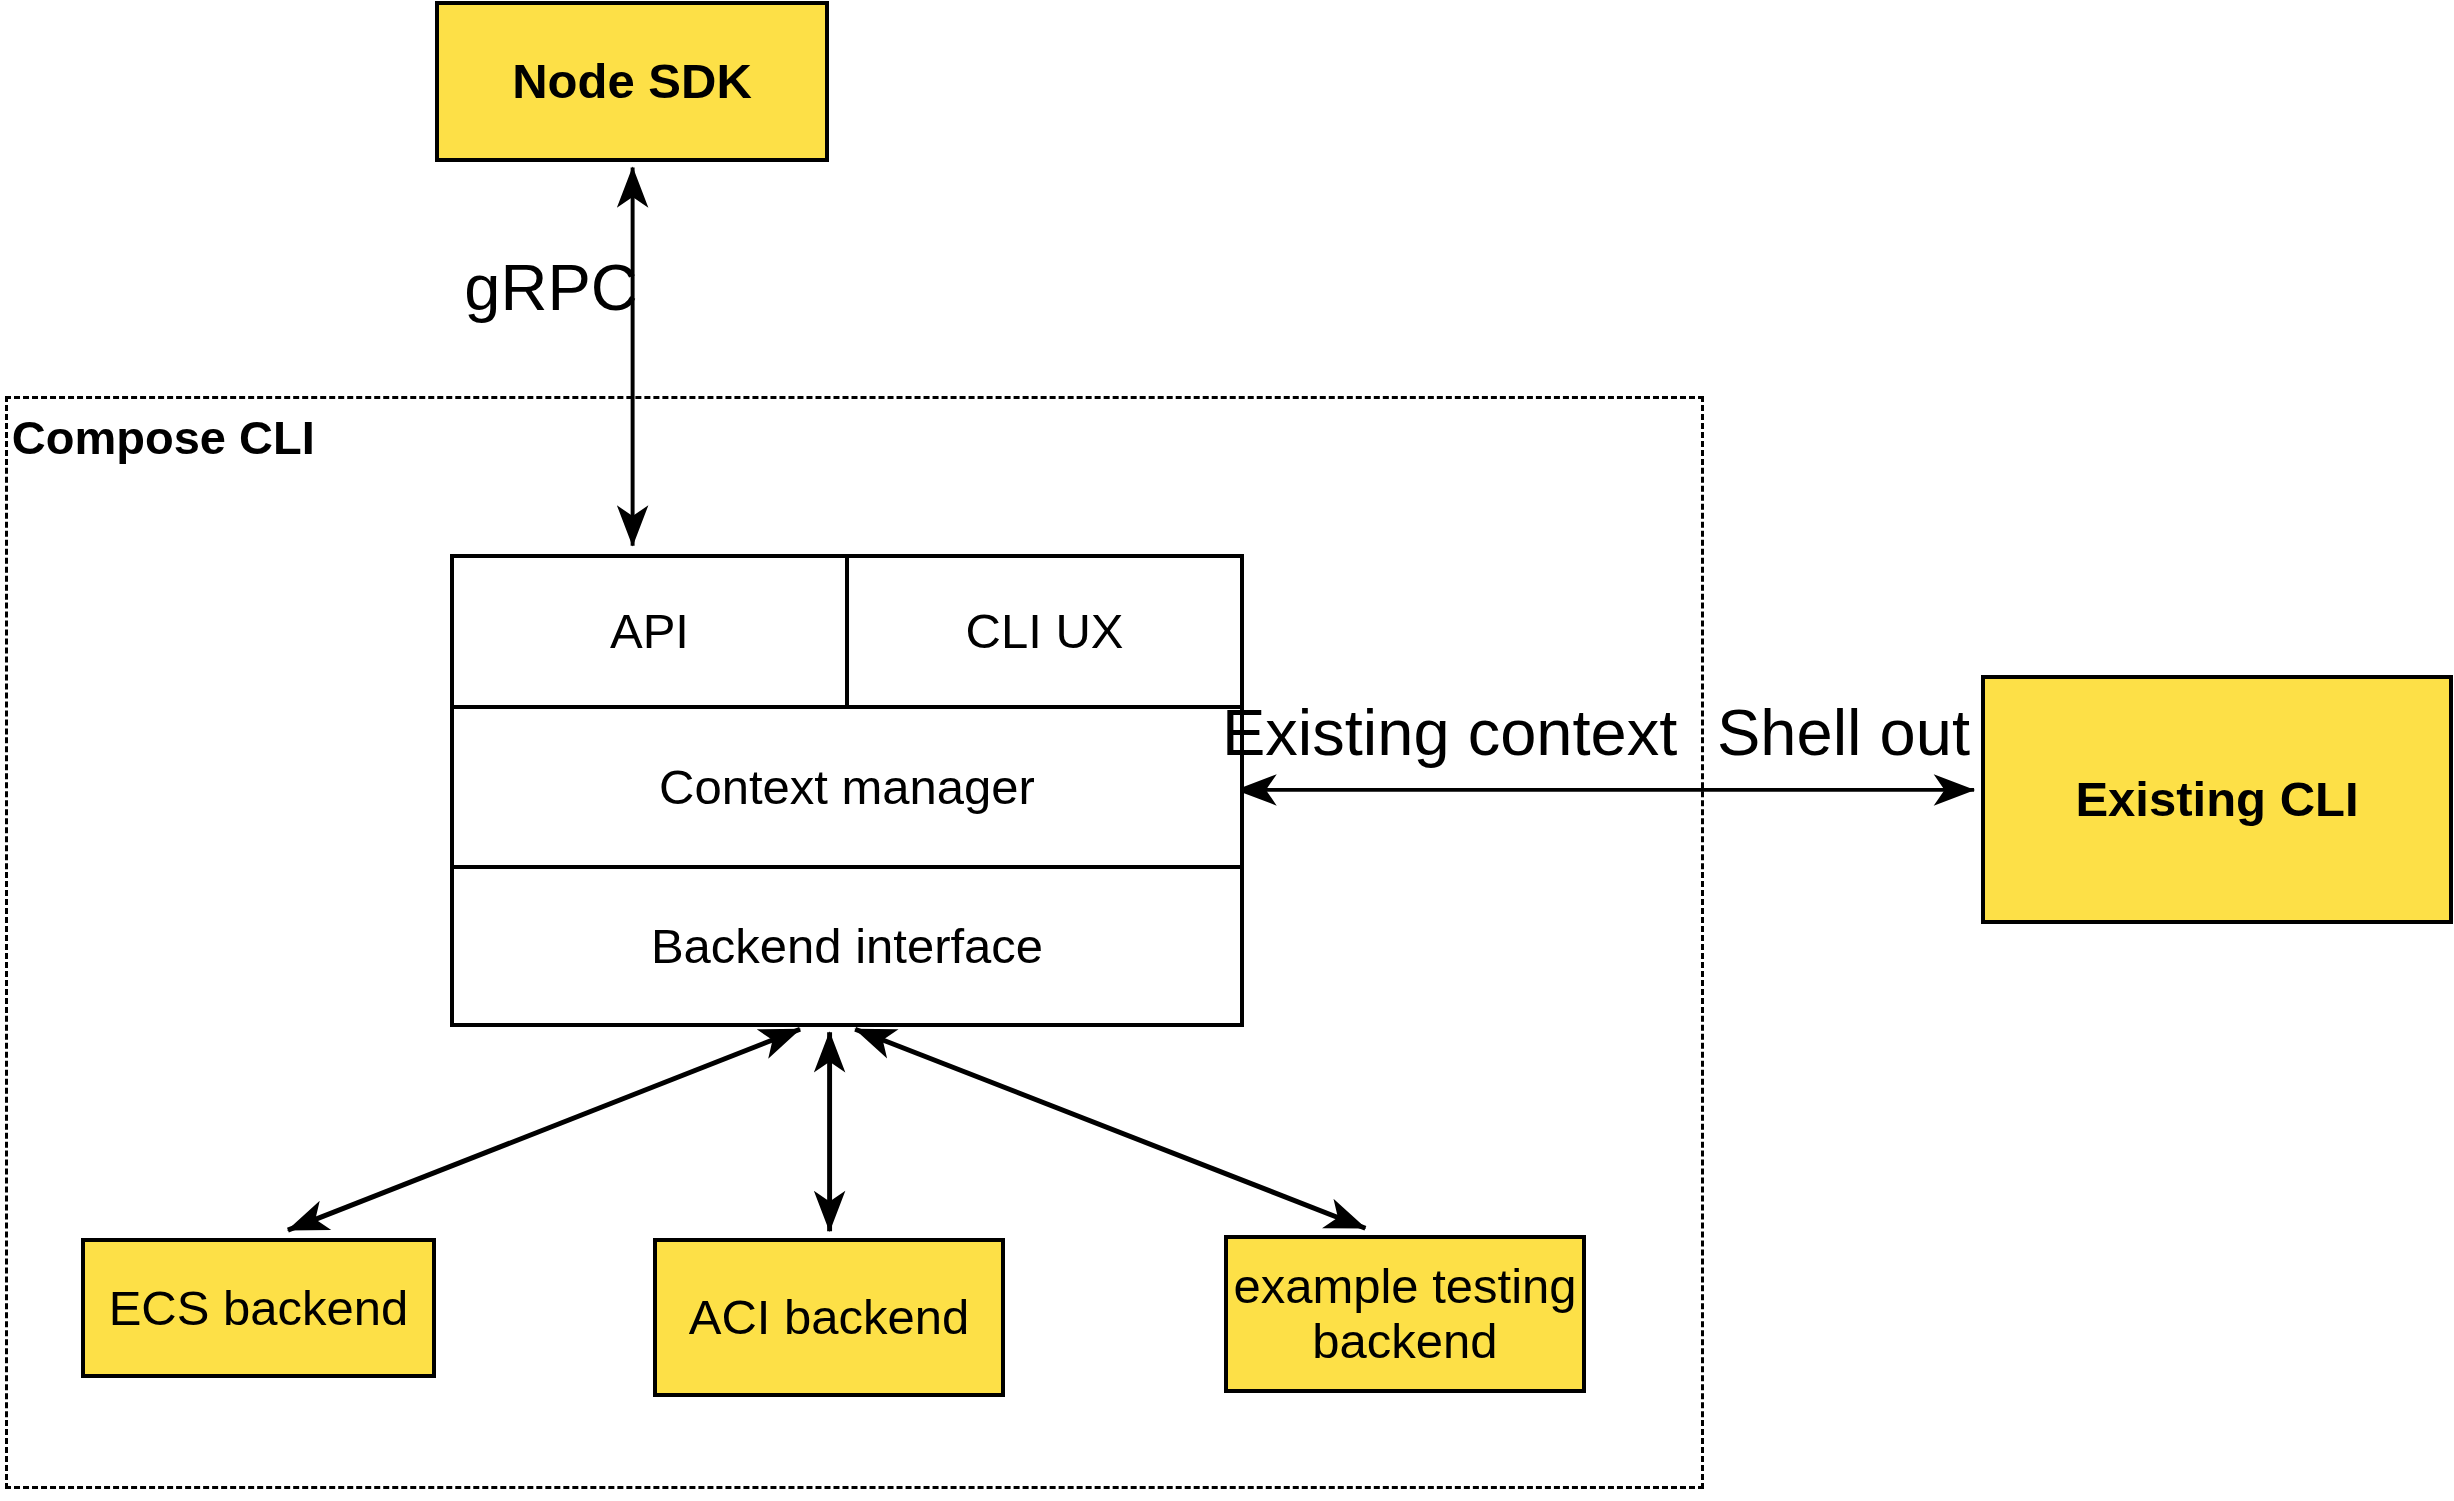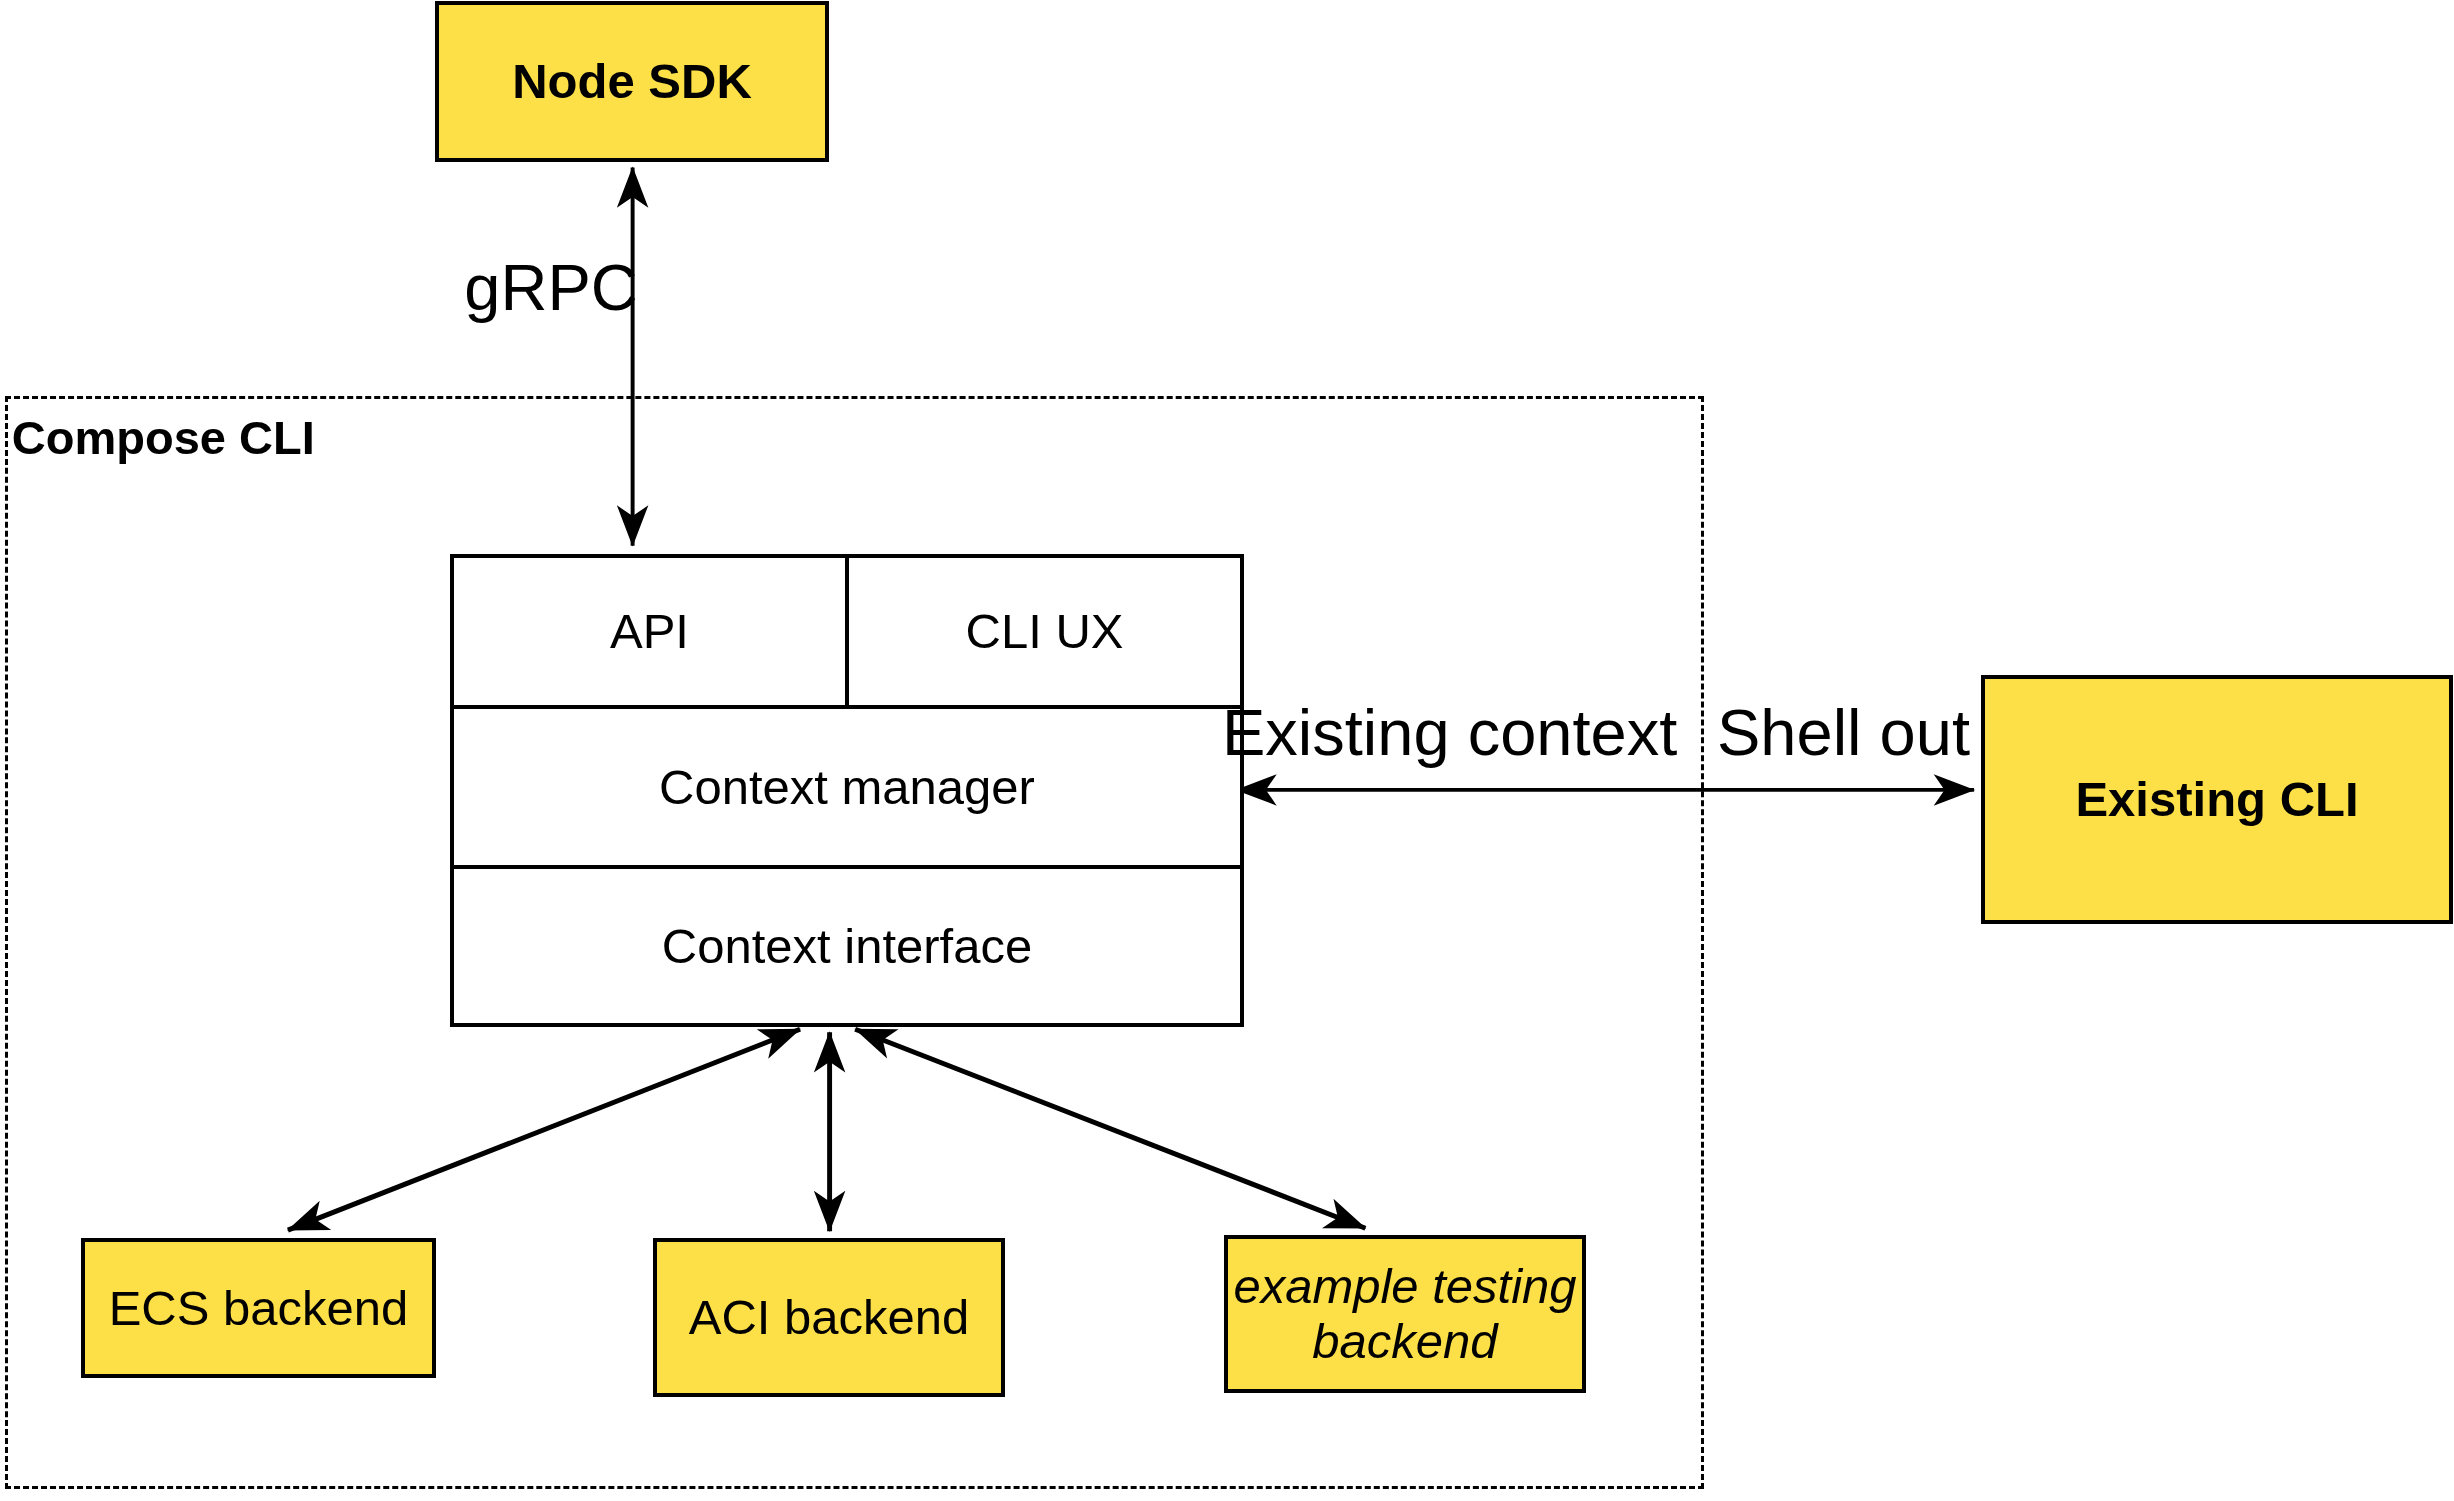--- a/index.html
+++ b/index.html
@@ -27,21 +27,21 @@
     justify-content: center;
     text-align: center;
     font-size: 49px;
     line-height: 55px;
   }
   .bold { font-weight: bold; }
   #node-sdk { left: 435px; top: 1px; width: 394px; height: 161px; }
   #existing-cli { left: 1981px; top: 675px; width: 472px; height: 249px; }
   #ecs-backend { left: 81px; top: 1238px; width: 355px; height: 140px; }
   #aci-backend { left: 653px; top: 1238px; width: 352px; height: 159px; }
-  #example-backend { left: 1224px; top: 1235px; width: 362px; height: 158px; white-space: pre-line; font-style: italic; }
+  #example-backend { left: 1224px; top: 1235px; width: 362px; height: 158px; white-space: pre-line; }
 
   .compose-container {
     position: absolute;
     left: 4.9px; top: 396px;
     width: 1699px; height: 1093px;
     border: 3.9px dashed #000000;
     box-sizing: border-box;
     background: transparent;
   }
   .compose-label {
@@ -141,21 +141,21 @@
         <span>API</span>
       </div>
       <div class="cell-cliux">
         <span>CLI UX</span>
       </div>
     </div>
     <div class="stack-row-mid">
       <span>Context manager</span>
     </div>
     <div class="stack-row-bot">
-      <span>Context interface</span>
+      <span>Backend interface</span>
     </div>
   </div>
 
   <div class="node bold" id="existing-cli">
     <span>Existing CLI</span>
   </div>
 
   <div class="node" id="ecs-backend">
     <span>ECS backend</span>
   </div>

